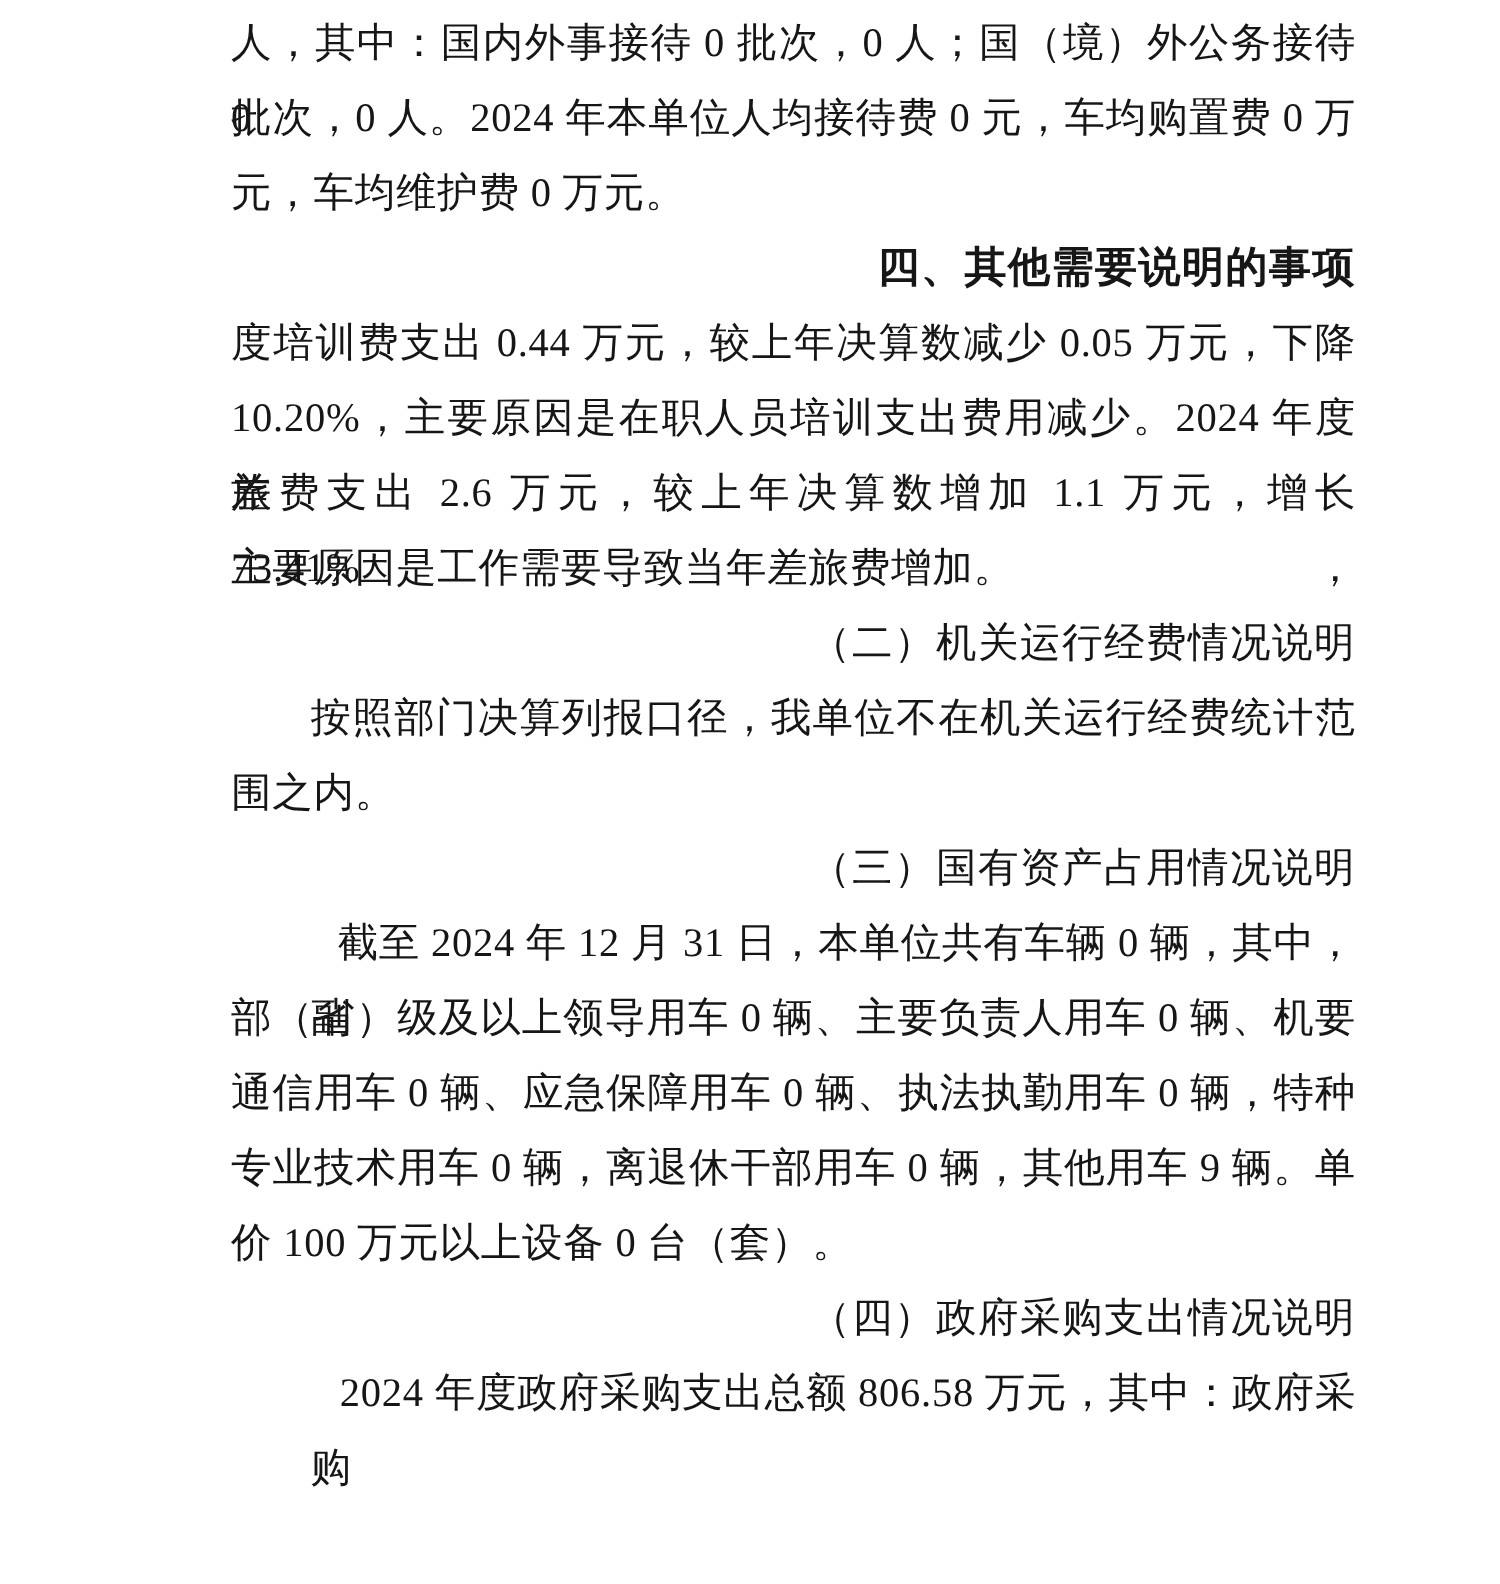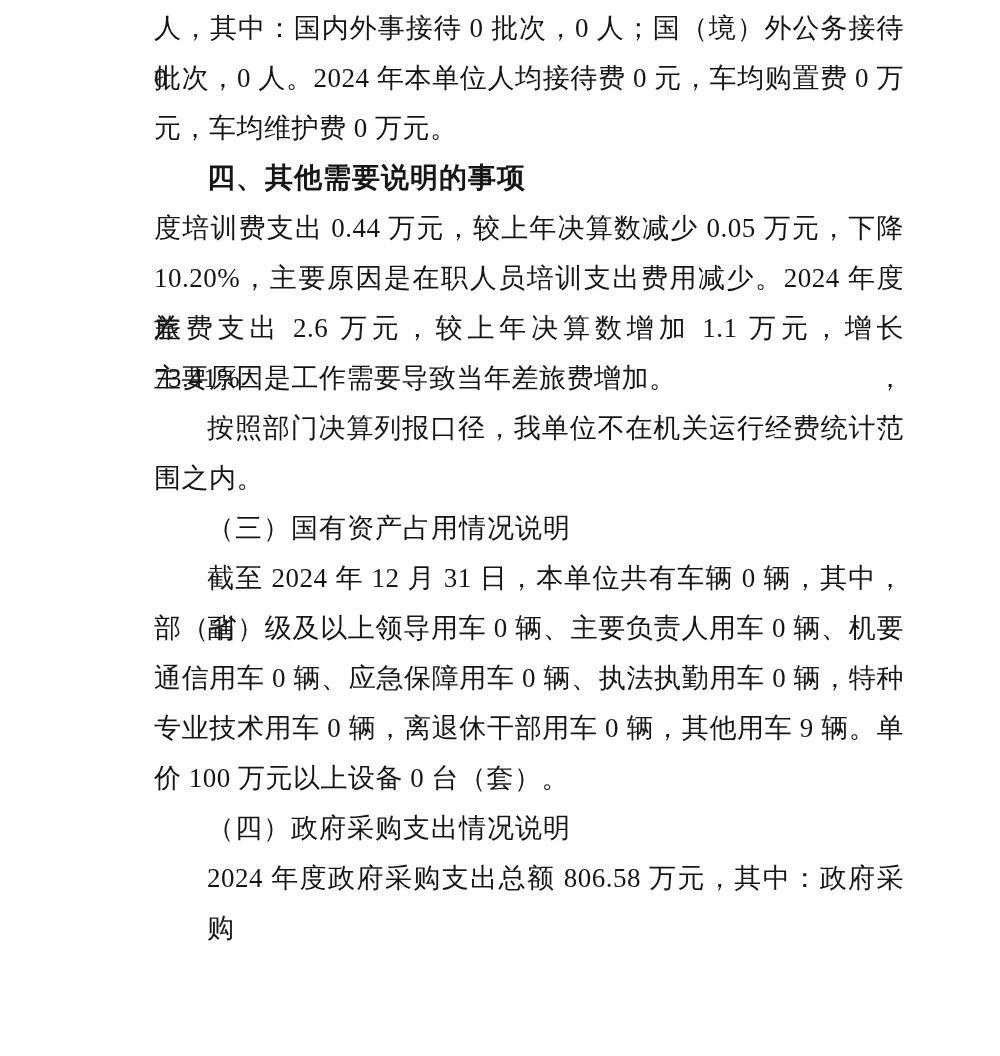--- a/index.html
+++ b/index.html
@@ -28,20 +28,21 @@
     letter-spacing: 0.5px;
   }
   
   .j {
     text-align: justify;
     text-align-last: justify;
   }
   
   .ind {
     padding-left: 53px;
+    text-align: right;
   }
   
   .h1 {
     font-family: "Liberation Sans", sans-serif;
     font-weight: 700;
     font-size: 28px;
     letter-spacing: 1px;
   }
   
   .sub {
@@ -55,20 +56,21 @@
 
 <div class="page">
   <div class="ln j">人，其中：国内外事接待 0 批次，0 人；国（境）外公务接待 0</div>
   <div class="ln j">批次，0 人。2024 年本单位人均接待费 0 元，车均购置费 0 万</div>
   <div class="ln">元，车均维护费 0 万元。</div>
   <div class="ln ind h1">四、其他需要说明的事项</div>
   <div class="ln j">度培训费支出 0.44 万元，较上年决算数减少 0.05 万元，下降</div>
   <div class="ln j">10.20%，主要原因是在职人员培训支出费用减少。2024 年度差</div>
   <div class="ln j">旅费支出 2.6 万元，较上年决算数增加 1.1 万元，增长 73.41%，</div>
   <div class="ln">主要原因是工作需要导致当年差旅费增加。</div>
+  <div class="ln ind sub">（二）机关运行经费情况说明</div>
   <div class="ln ind j">按照部门决算列报口径，我单位不在机关运行经费统计范</div>
   <div class="ln">围之内。</div>
   <div class="ln ind sub">（三）国有资产占用情况说明</div>
   <div class="ln ind j">截至 2024 年 12 月 31 日，本单位共有车辆 0 辆，其中，副</div>
   <div class="ln j">部（省）级及以上领导用车 0 辆、主要负责人用车 0 辆、机要</div>
   <div class="ln j">通信用车 0 辆、应急保障用车 0 辆、执法执勤用车 0 辆，特种</div>
   <div class="ln j">专业技术用车 0 辆，离退休干部用车 0 辆，其他用车 9 辆。单</div>
   <div class="ln">价 100 万元以上设备 0 台（套）。</div>
   <div class="ln ind sub">（四）政府采购支出情况说明</div>
   <div class="ln ind j">2024 年度政府采购支出总额 806.58 万元，其中：政府采购</div>

